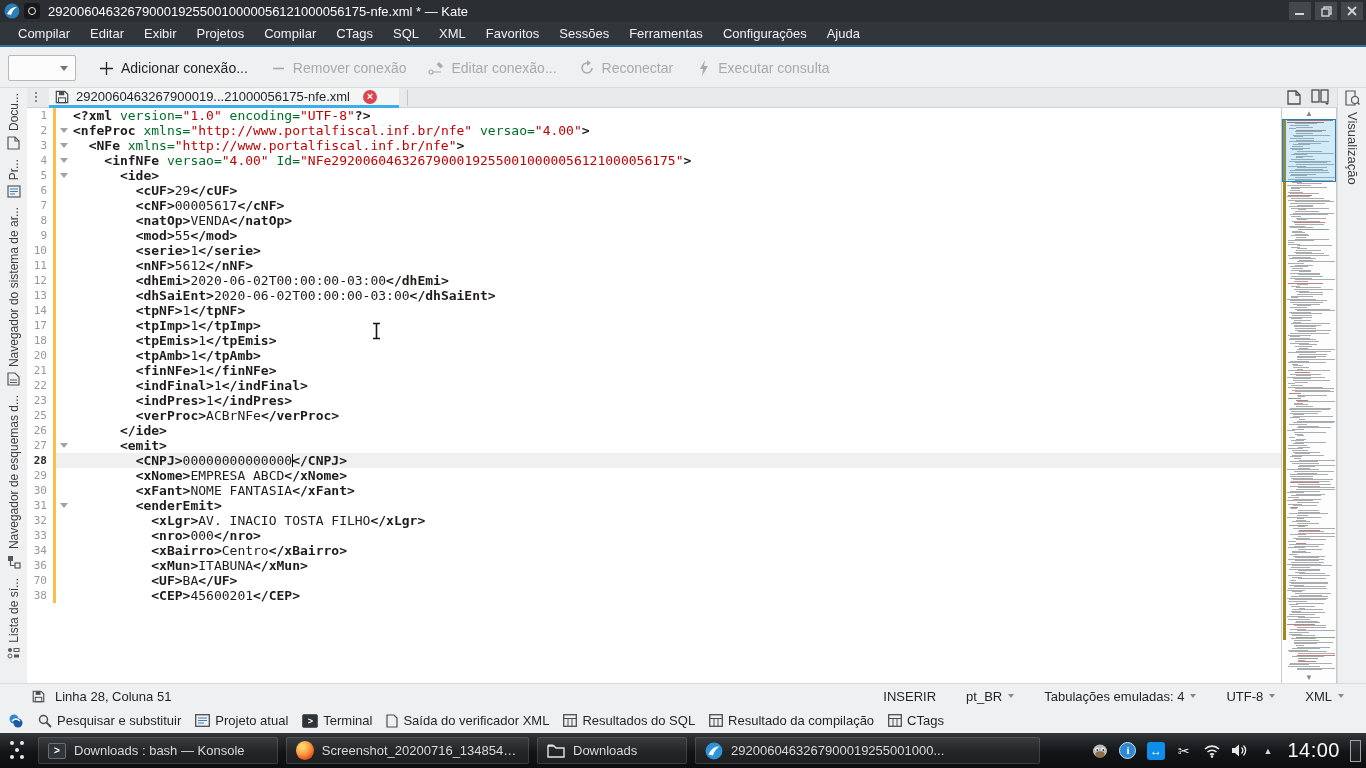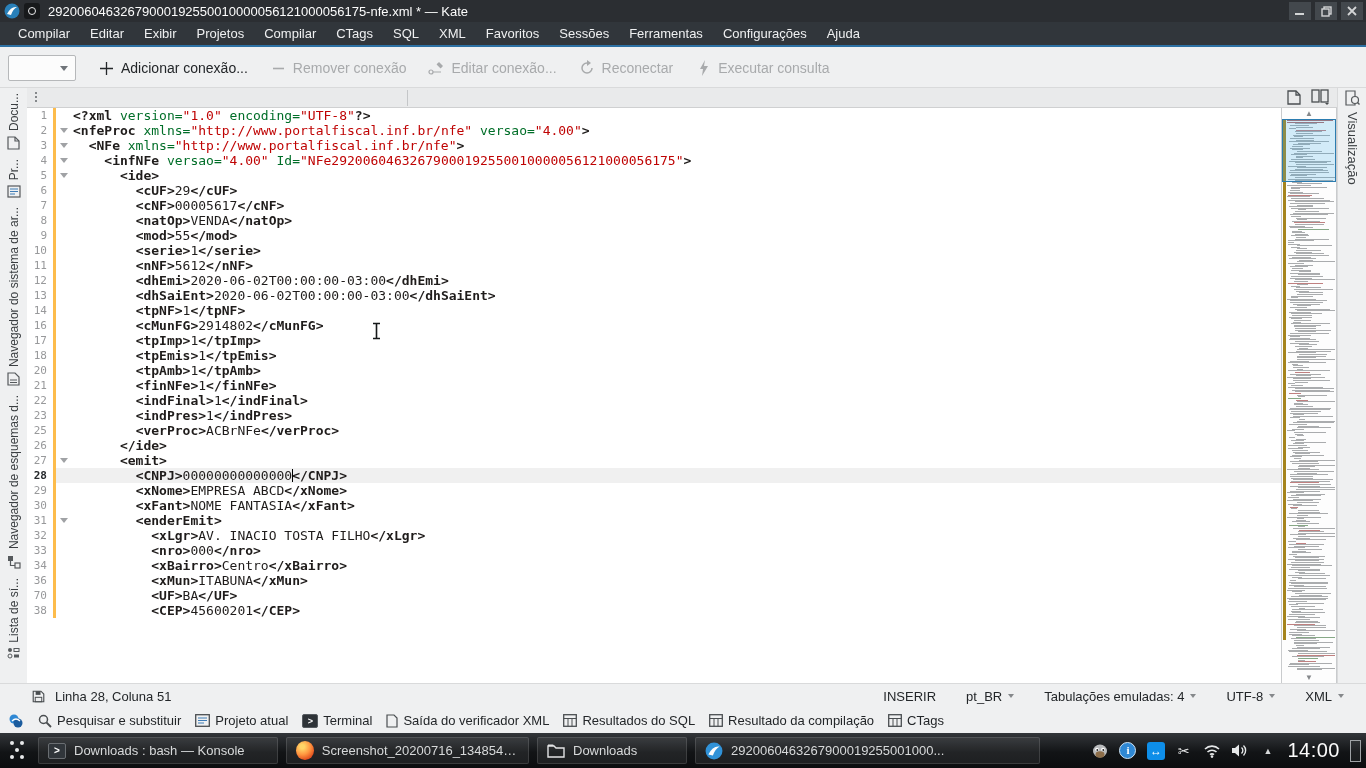--- a/index.html
+++ b/index.html
@@ -197,20 +197,29 @@
           <svg width="12" height="16">
             <path d="M7 0 L2 9 H5 L4 16 L10 6 H6 Z" fill="#a8aaac"></path>
           </svg>
         </span>
       <span>Executar consulta</span>
     </div>
   </div>
 
   <div class="tabbar">
     <span class="handle"></span>
+    <div class="tab">
+      <svg width="14" height="14" viewBox="0 0 16 16">
+          <path d="M1.5 1.5 H11 L14.5 5 V14.5 H1.5 Z" fill="none" stroke="#4a4e51" stroke-width="1.4"></path>
+          <rect x="4.5" y="1.5" width="6" height="4.5" fill="#4a4e51"></rect>
+          <rect x="4" y="9" width="8" height="5.5" fill="none" stroke="#4a4e51" stroke-width="1.2"></rect>
+        </svg>
+      <span class="tlabel">2920060463267900019...21000056175-nfe.xml</span>
+      <span class="tab-close">×</span>
+    </div>
     <span class="tab-sep"></span>
     <div class="tabbar-icons">
       <svg width="14" height="15" viewBox="0 0 14 15">
           <path d="M1 1 H9 L13 5 V14 H1 Z" fill="none" stroke="#4a4e51" stroke-width="1.3"></path>
           <path d="M9 1 V5 H13" fill="none" stroke="#4a4e51" stroke-width="1.3"></path>
         </svg>
       <svg width="20" height="16" viewBox="0 0 20 16">
           <rect x="1" y="1" width="7" height="12" fill="none" stroke="#4a4e51" stroke-width="1.3"></rect>
           <rect x="10" y="1" width="7" height="12" fill="none" stroke="#4a4e51" stroke-width="1.3"></rect>
           <path d="M14 14 L18 14 L16 16 Z" fill="#4a4e51"></path>
@@ -344,26 +353,20 @@
         <span class="lnum">13</span>
         <span class="modbar"></span>
         <span class="foldcol"></span>
         <span class="ctext">        <span class="kw">&lt;dhSaiEnt</span><span class="kw">&gt;</span>2020-06-02T00:00:00-03:00<span class="kw">&lt;/dhSaiEnt</span><span class="kw">&gt;</span></span>
       </div>
       <div class="row">
         <span class="lnum">14</span>
         <span class="modbar"></span>
         <span class="foldcol"></span>
         <span class="ctext">        <span class="kw">&lt;tpNF</span><span class="kw">&gt;</span>1<span class="kw">&lt;/tpNF</span><span class="kw">&gt;</span></span>
-      </div>
-      <div class="row">
-        <span class="lnum">16</span>
-        <span class="modbar"></span>
-        <span class="foldcol"></span>
-        <span class="ctext">        <span class="kw">&lt;cMunFG</span><span class="kw">&gt;</span>2914802<span class="kw">&lt;/cMunFG</span><span class="kw">&gt;</span></span>
       </div>
       <div class="row">
         <span class="lnum">17</span>
         <span class="modbar"></span>
         <span class="foldcol"></span>
         <span class="ctext">        <span class="kw">&lt;tpImp</span><span class="kw">&gt;</span>1<span class="kw">&lt;/tpImp</span><span class="kw">&gt;</span></span>
       </div>
       <div class="row">
         <span class="lnum">18</span>
         <span class="modbar"></span>

